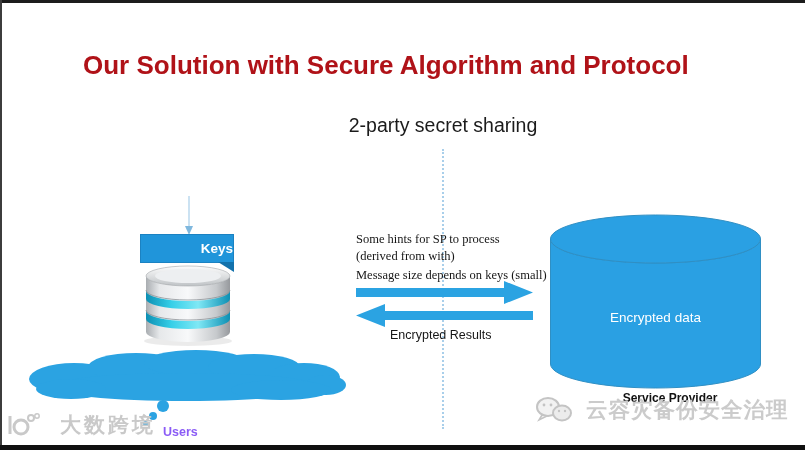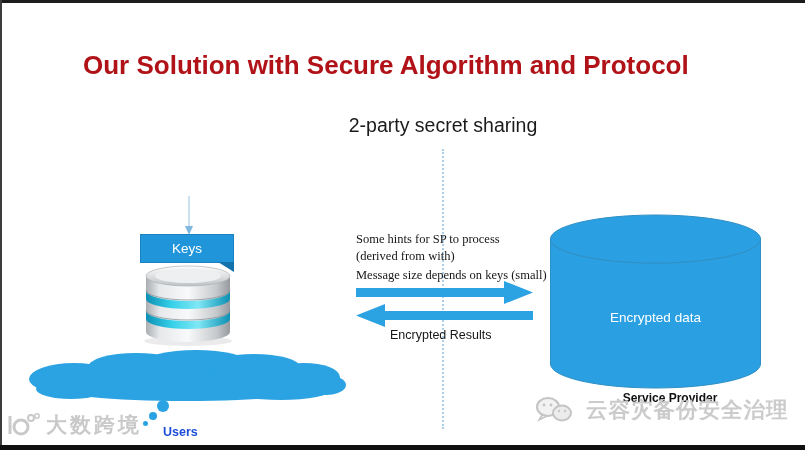--- a/index.html
+++ b/index.html
@@ -20,21 +20,21 @@
     font-size:19.5px; color:#1b1b1b;
   }
   .storage-note {
     position:absolute; left:57px; top:157px; font-size:13px; line-height:18px; color:#1b1b1b;
   }
   .connector { position:absolute; left:183px; top:196px; width:12px; height:40px; }
 
   .keys-box {
     position:absolute; left:140px; top:234px; width:94px; height:29px;
     background:#2095DA; border:1px solid #1b82c2; box-sizing:border-box;
-    color:#fff; font-size:13.5px; display:flex; align-items:center; justify-content:center;
+    color:#fff; font-size:13.5px; display:flex; align-items:center; justify-content:flex-end;font-weight:bold;
   }
   .keys-fold {
     position:absolute; right:-1px; bottom:-10px; width:0; height:0;
     border-left:16px solid transparent; border-top:10px solid #1372AC;
   }
   .db-icon { position:absolute; left:142px; top:263px; width:92px; height:84px; }
 
   .dotted-divider {
     position:absolute; left:442px; top:149px; height:280px; width:0;
     border-left:2px dotted #A9CFEA;
@@ -61,24 +61,24 @@
 
   .cloud { position:absolute; left:26px; top:349px; width:322px; height:55px; }
   .cloud-text {
     position:absolute; left:26px; top:366px; width:322px; text-align:center;
     color:#fff; font-size:13.5px; white-space:pre;
   }
   .dot { position:absolute; border-radius:50%; background:#2BA3E2; }
   .dot1 { left:157px; top:400px; width:12px; height:12px; }
   .dot2 { left:149px; top:412px; width:8px;  height:8px; }
   .dot3 { left:143px; top:421px; width:5px;  height:5px; }
-  .users-label { position:absolute; left:163px; top:425px; font-size:12.5px; font-weight:600; color:#1d4ed8; }
+  .users-label { position:absolute; left:163px; top:425px; font-size:12.5px; font-weight:600; color:#8b5cf6; }
 
   .wm-left {
-    position:absolute; left:6px; top:411px; display:flex; align-items:center; gap:6px;
+    position:absolute; left:6px; top:411px; display:flex; align-items:center; gap:20px;
     color:#c9c9c9; font-size:21px; font-weight:bold; letter-spacing:3px; z-index:2;
   }
   .wm-right {
     position:absolute; left:534px; top:395px; display:flex; align-items:center; gap:12px;
     color:#cbcbcb; font-size:21.5px; font-weight:bold; letter-spacing:1px; z-index:2;
   }
 </style>
 </head>
 <body>
 

